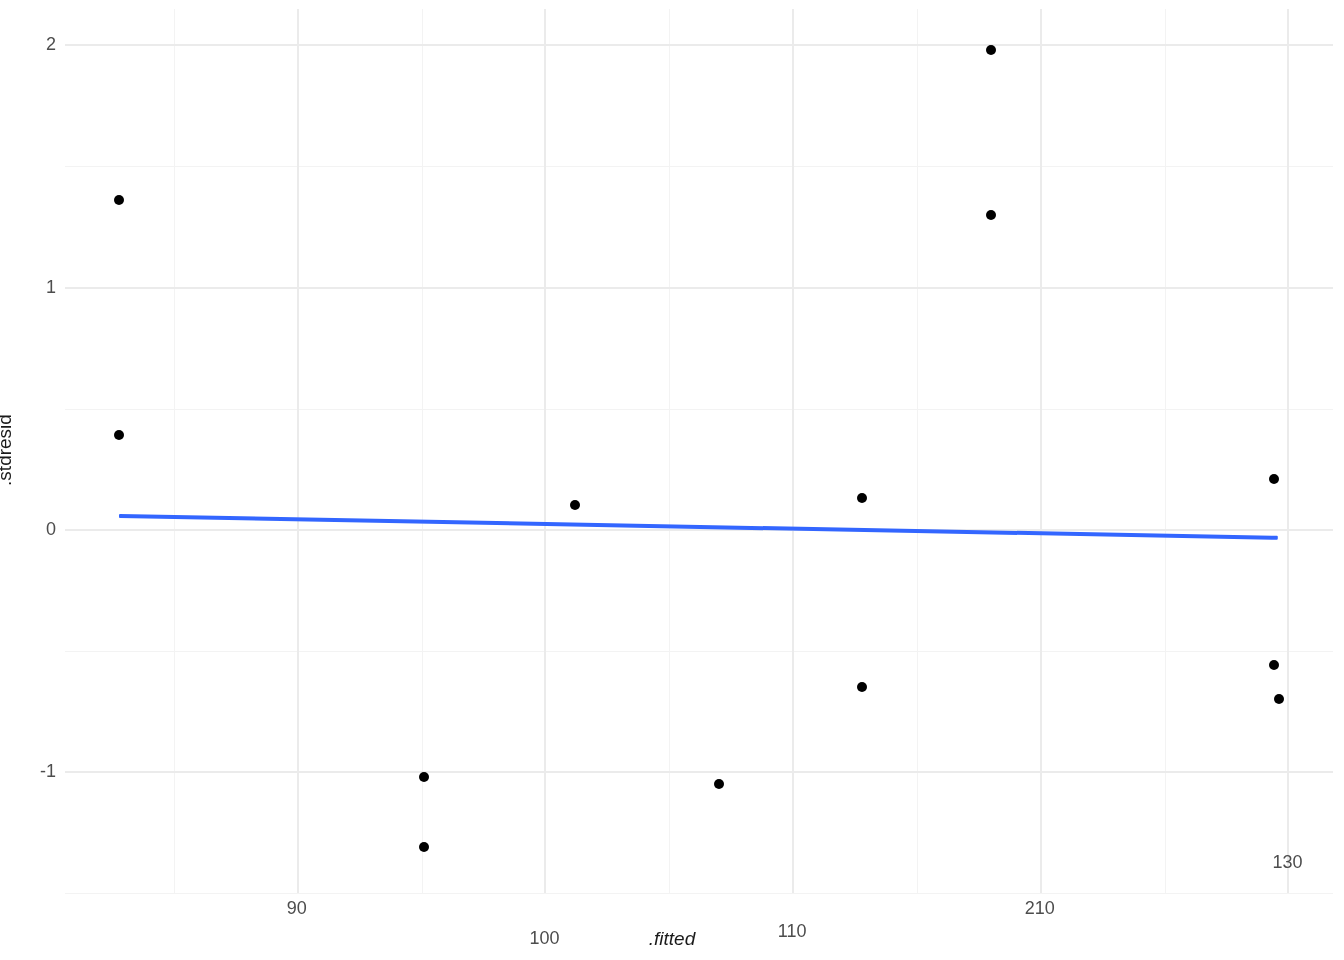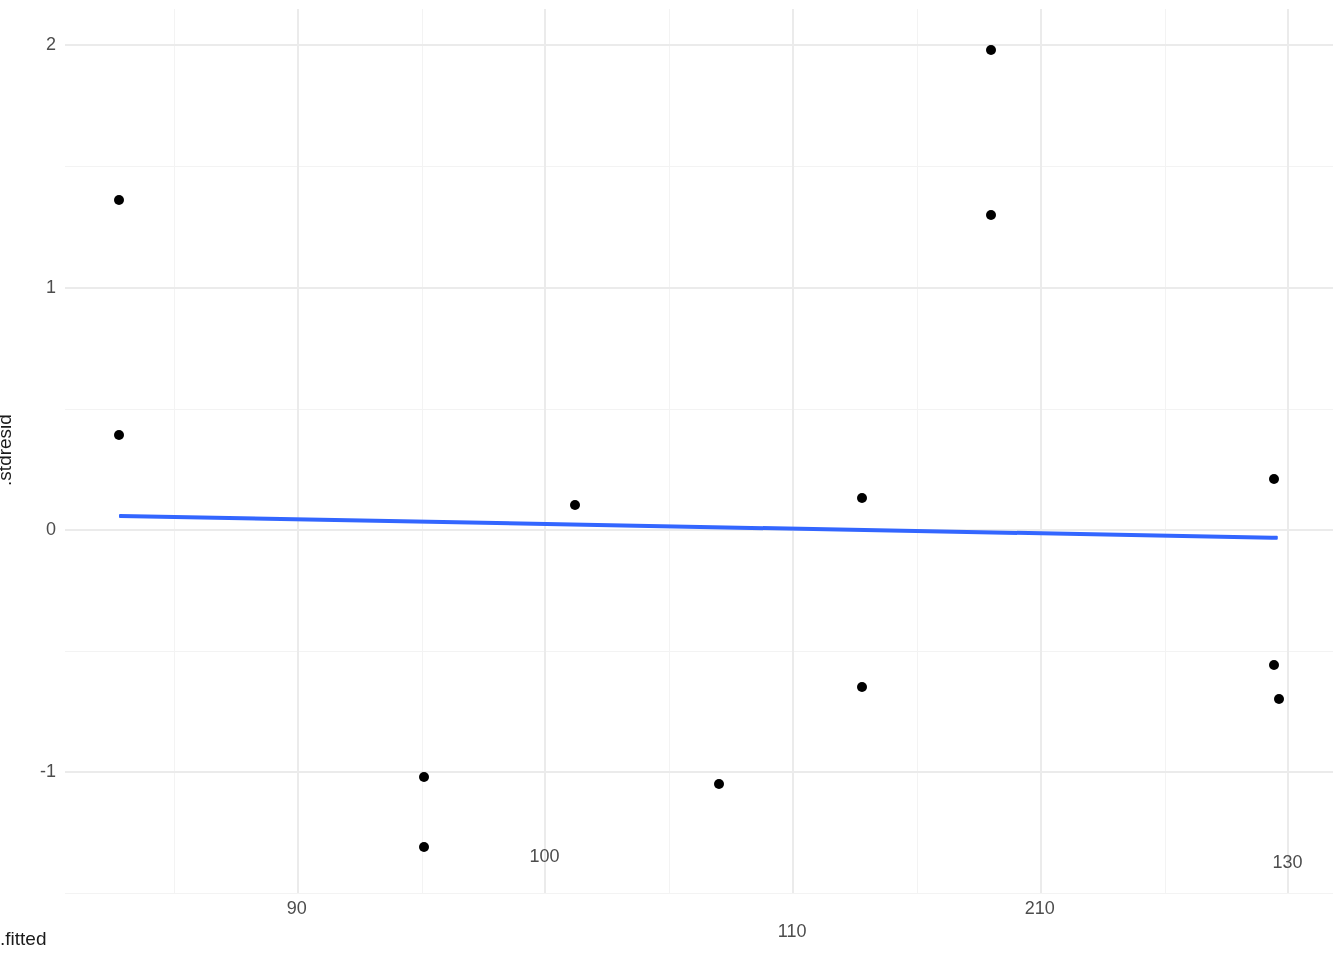--- a/index.html
+++ b/index.html
@@ -91,27 +91,27 @@
       <div class="point" style="left: 926.234px; top: 205.863px;"></div>
       <div class="point" style="left: 1208.56px; top: 469.852px;"></div>
       <div class="point" style="left: 1208.56px; top: 656.34px;"></div>
       <div class="point" style="left: 1213.52px; top: 690.247px;"></div>
     </div>
 
   <div class="axis-title" style="left:5px; top:450px; transform: translate(-50%, -50%) rotate(-90deg); transform-origin:center; white-space:nowrap;">
     <span>.stdresid</span>
   </div>
 
-  <div class="axis-title" style="left:0; right:0; top:928px; ">
+  <div class="axis-title" style="left:0; right:0; top:928px; text-align:center;font-style:italic;">
     <span>.fitted</span>
   </div>
 
   <div id="xticks">
       <div class="tick-label" style="left: 296.797px; top: 898px; transform: translateX(-50%);">90</div>
-      <div class="tick-label" style="left: 544.453px; top: 846px; transform: translateX(-50%);">100</div>
+      <div class="tick-label" style="left: 544.453px; top: 928px; transform: translateX(-50%);">100</div>
       <div class="tick-label" style="left: 792.109px; top: 921px; transform: translateX(-50%);">110</div>
       <div class="tick-label" style="left: 1039.77px; top: 898px; transform: translateX(-50%);">210</div>
       <div class="tick-label" style="left: 1287.42px; top: 852px; transform: translateX(-50%);">130</div>
     </div>
   <div id="yticks">
       <div class="tick-label" style="left: 56px; top: 770.904px; transform: translate(-100%, -50%);">-1</div>
       <div class="tick-label" style="left: 56px; top: 528.712px; transform: translate(-100%, -50%);">0</div>
       <div class="tick-label" style="left: 56px; top: 286.521px; transform: translate(-100%, -50%);">1</div>
       <div class="tick-label" style="left: 56px; top: 44.3288px; transform: translate(-100%, -50%);">2</div>
     </div>

